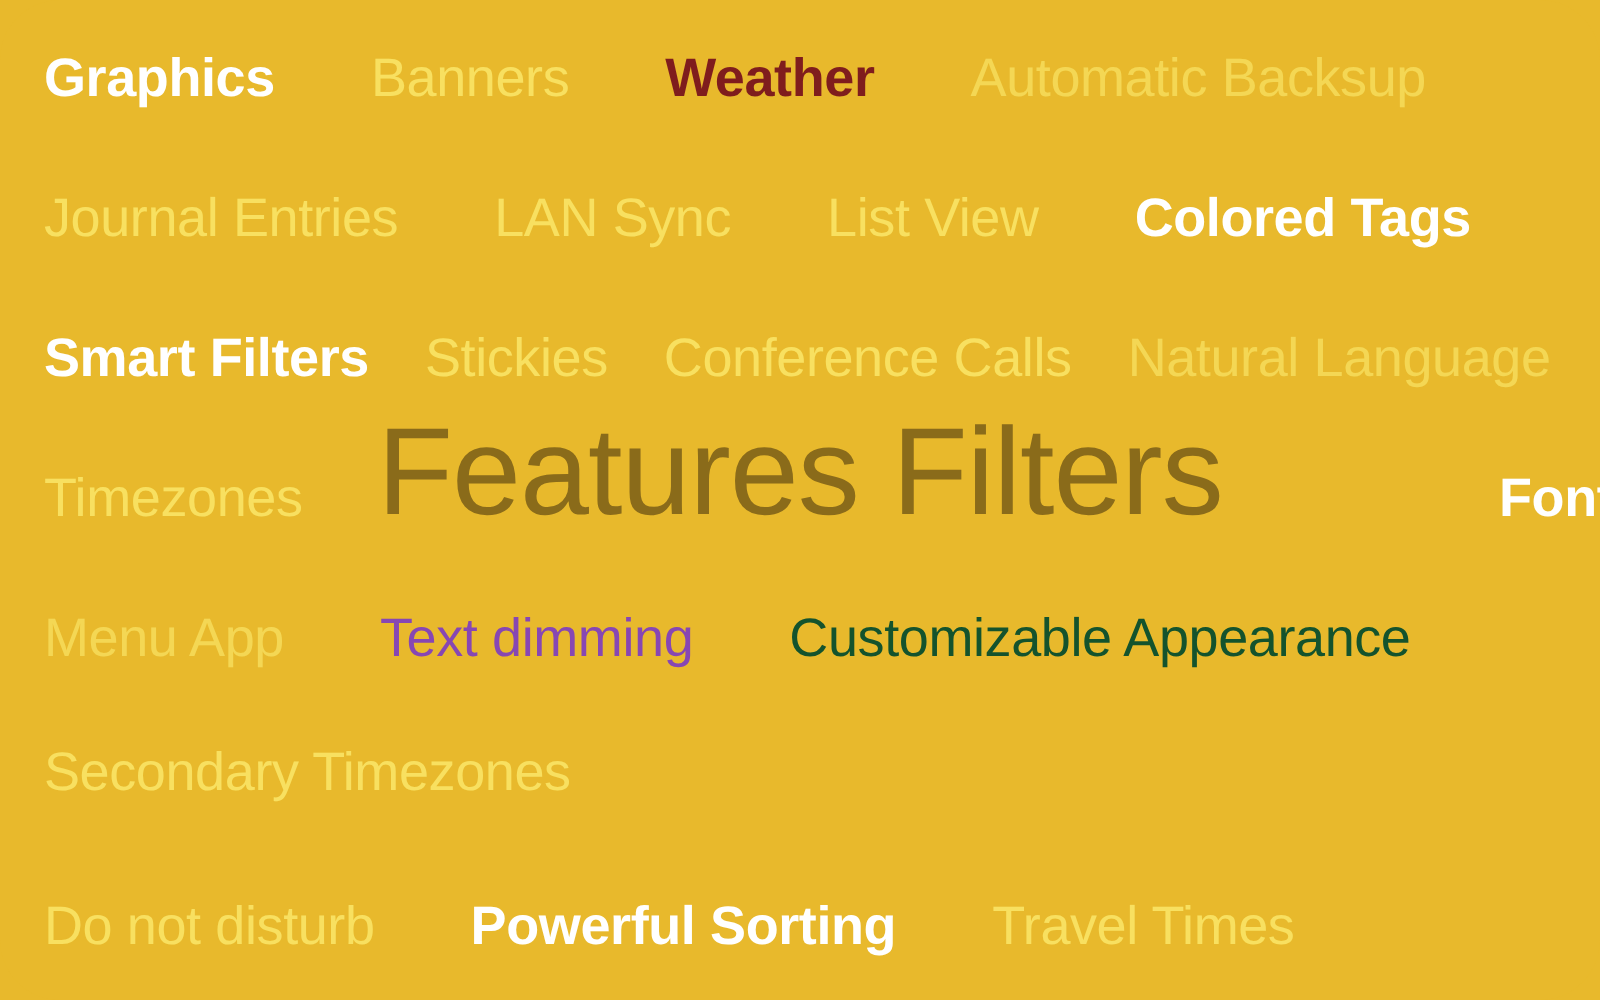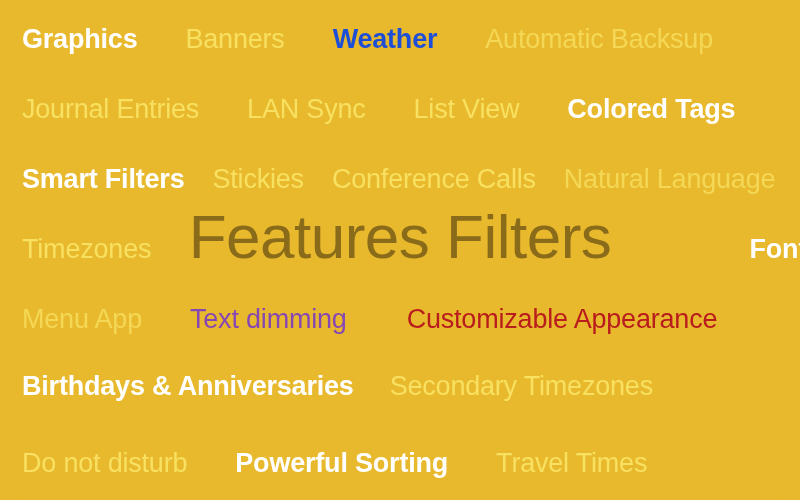--- a/index.html
+++ b/index.html
@@ -86,21 +86,21 @@
 </style>
 </head>
 <body style="background: rgb(232, 185, 44);">
 
 <div id="banner" style="background: rgb(232, 185, 44);">
 
   <div id="cloud">
       <div class="cloud-row" style="top: 26px; padding-left: 22px; gap: 48px;">
         <span class="tag white" style="color: rgb(255, 255, 255);">Graphics</span>
         <span class="tag yellow" style="color: rgb(248, 224, 96);">Banners</span>
-        <span class="tag white" style="color: #1d4ed8;">Weather</span>
+        <span class="tag white" style="color: #7f1d1d;">Weather</span>
         <span class="tag dim" style="color: rgb(248, 224, 96);">Automatic Backsup</span>
       </div>
       <div class="cloud-row" style="top: 96px; padding-left: 22px; gap: 48px;">
         <span class="tag yellow" style="color: rgb(248, 224, 96);">Journal Entries</span>
         <span class="tag yellow" style="color: rgb(248, 224, 96);">LAN Sync</span>
         <span class="tag yellow" style="color: rgb(248, 224, 96);">List View</span>
         <span class="tag white" style="color: rgb(255, 255, 255);">Colored Tags</span>
       </div>
       <div class="cloud-row" style="top: 166px; padding-left: 22px; gap: 28px;">
         <span class="tag white" style="color: rgb(255, 255, 255);">Smart Filters</span>
@@ -108,24 +108,23 @@
         <span class="tag yellow" style="color: rgb(248, 224, 96);">Conference Calls</span>
         <span class="tag dim" style="color: rgb(248, 224, 96);">Natural Language</span>
       </div>
       <div class="cloud-row" style="top: 236px; padding-left: 22px; gap: 0px; justify-content: space-between; padding-right: 22px;">
         <span class="tag yellow" style="color: rgb(248, 224, 96);">Timezones</span>
         <span class="tag white" style="color: rgb(255, 255, 255);">Fonts</span>
       </div>
       <div class="cloud-row" style="top: 306px; padding-left: 22px; gap: 48px;">
         <span class="tag dim" style="color: rgb(248, 224, 96);">Menu App</span>
         <span class="tag dim" style="color: #6d28d9;">Text dimming</span>
-        <span class="tag yellow" style="color: #b91c1c; margin-left: 12px;">Customizable Appearance</span>
+        <span class="tag yellow" style="color: #14532d;">Customizable Appearance</span>
       </div>
       <div class="cloud-row" style="top: 373px; padding-left: 22px; gap: 36px;">
-        <span class="tag white" style="color: rgb(255, 255, 255);">Birthdays &amp; Anniversaries</span>
         <span class="tag yellow" style="color: rgb(248, 224, 96);">Secondary Timezones</span>
       </div>
       <div class="cloud-row" style="top: 450px; padding-left: 22px; gap: 48px;">
         <span class="tag yellow" style="color: rgb(248, 224, 96);">Do not disturb</span>
         <span class="tag white" style="color: rgb(255, 255, 255);">Powerful Sorting</span>
         <span class="tag yellow" style="color: rgb(248, 224, 96);">Travel Times</span>
       </div>
     </div>
 
   <div id="headline" style="color: rgb(138, 107, 26);">Features Filters</div>

